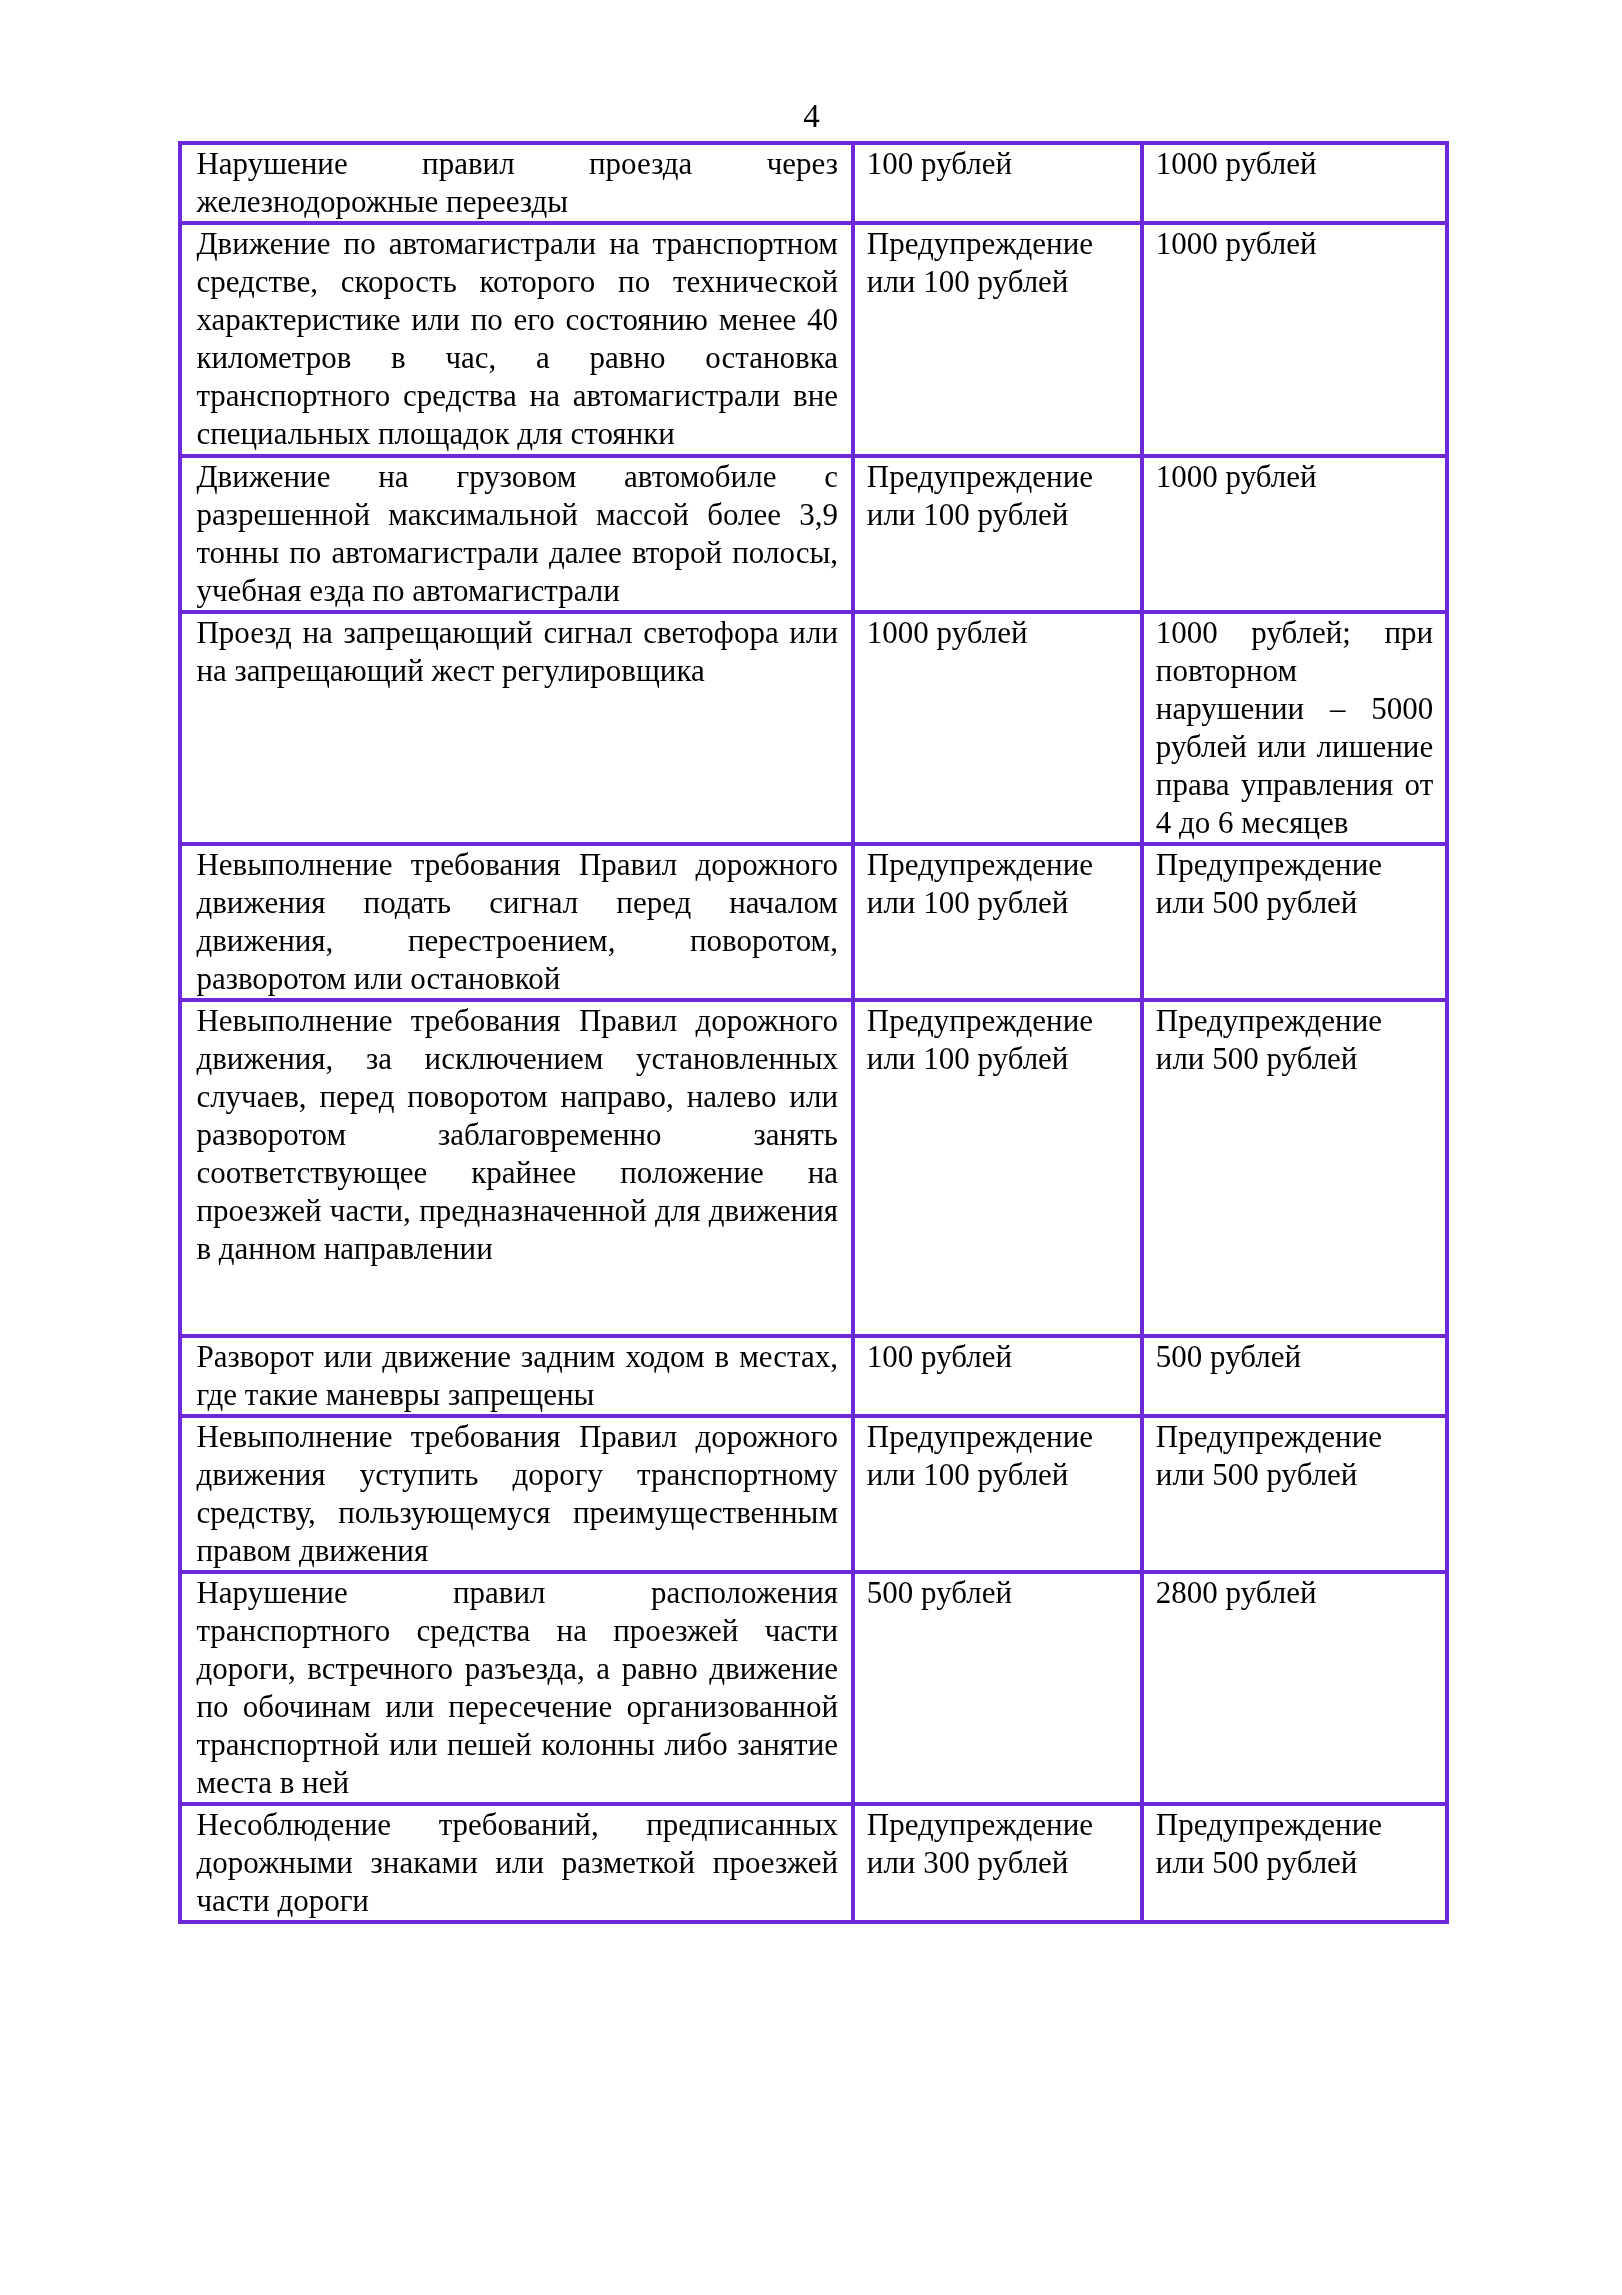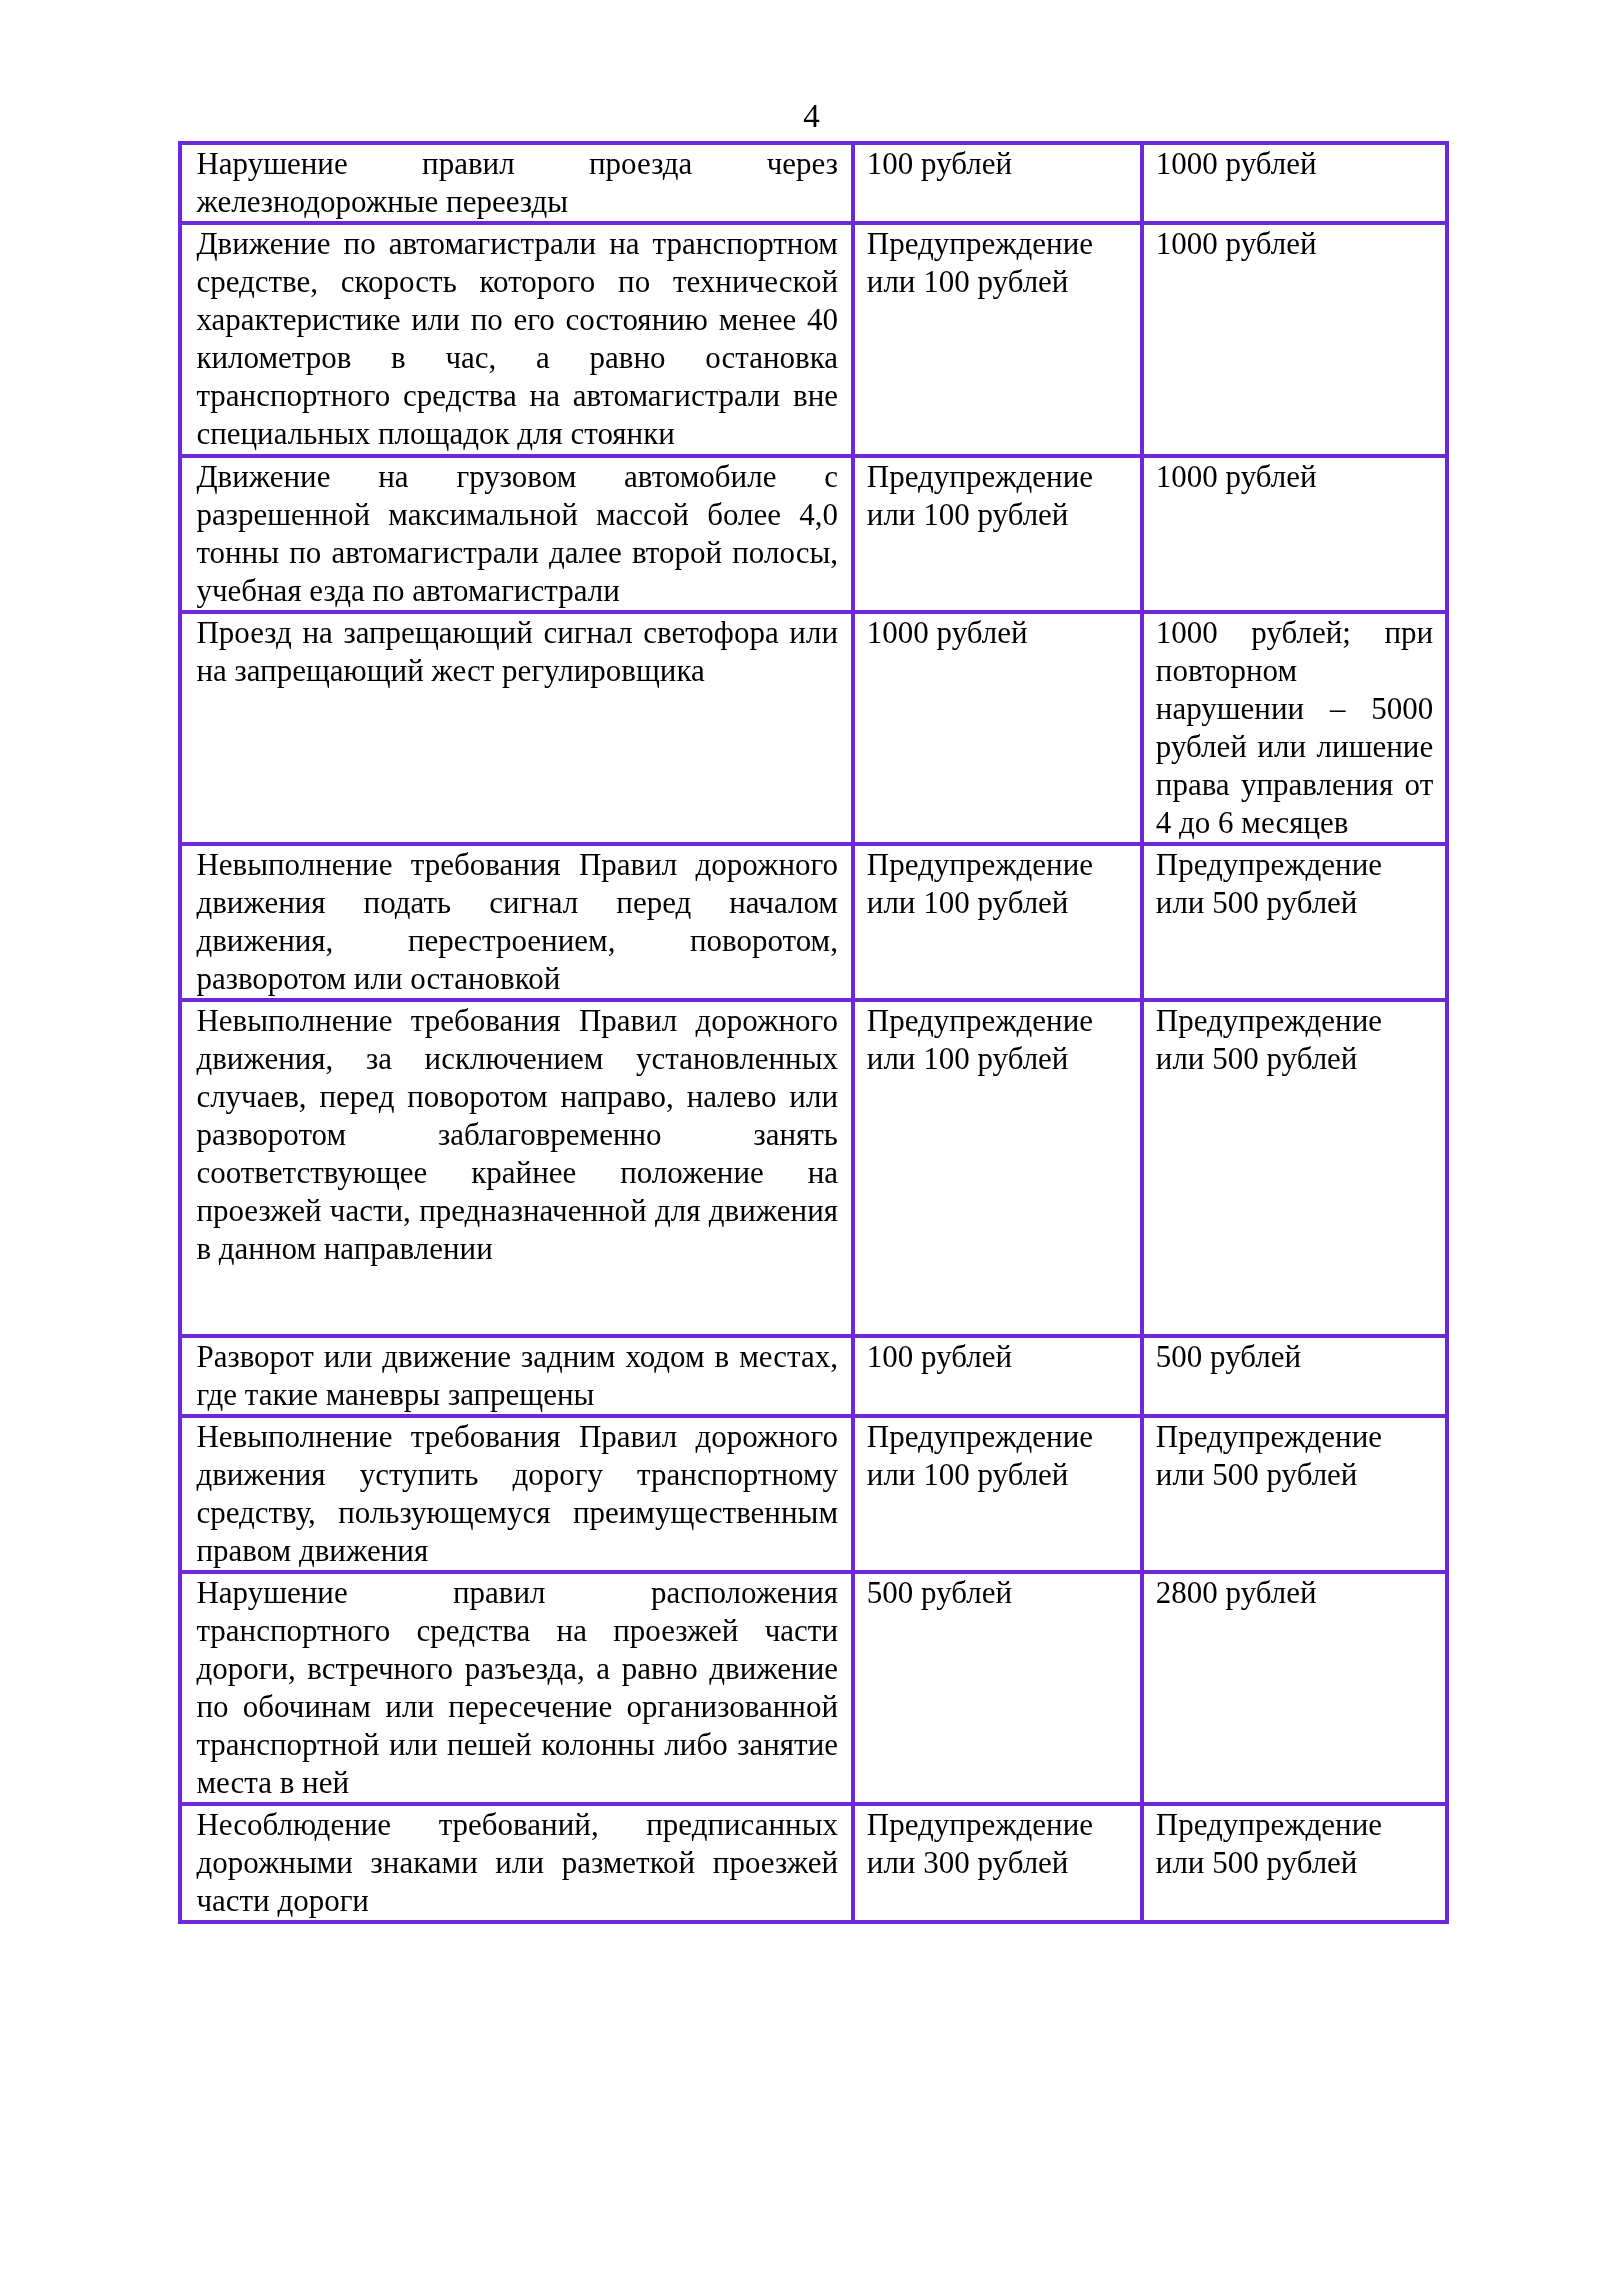--- a/index.html
+++ b/index.html
@@ -70,21 +70,21 @@
       <td class="desc">Нарушение правил проезда через железнодорожные переезды</td>
       <td class="penalty">100 рублей</td>
       <td class="penalty">1000 рублей</td>
     </tr>
     <tr style="height:233px">
       <td class="desc">Движение по автомагистрали на транспортном средстве, скорость которого по технической характеристике или по его состоянию менее 40 километров в час, а равно остановка транспортного средства на автомагистрали вне специальных площадок для стоянки</td>
       <td class="penalty">Предупреждение или 100 рублей</td>
       <td class="penalty">1000 рублей</td>
     </tr>
     <tr style="height:153px">
-      <td class="desc">Движение на грузовом автомобиле с разрешенной максимальной массой более 4,0 тонны по автомагистрали далее второй полосы, учебная езда по автомагистрали</td>
+      <td class="desc">Движение на грузовом автомобиле с разрешенной максимальной массой более 3,9 тонны по автомагистрали далее второй полосы, учебная езда по автомагистрали</td>
       <td class="penalty">Предупреждение или 100 рублей</td>
       <td class="penalty">1000 рублей</td>
     </tr>
     <tr style="height:220px">
       <td class="desc">Проезд на запрещающий сигнал светофора или на запрещающий жест регулировщика</td>
       <td class="penalty">1000 рублей</td>
       <td class="penalty justify">1000 рублей; при повторном нарушении – 5000 рублей или лишение права управления от 4 до 6 месяцев</td>
     </tr>
     <tr style="height:153px">
       <td class="desc">Невыполнение требования Правил дорожного движения подать сигнал перед началом движения, перестроением, поворотом, разворотом или остановкой</td>

